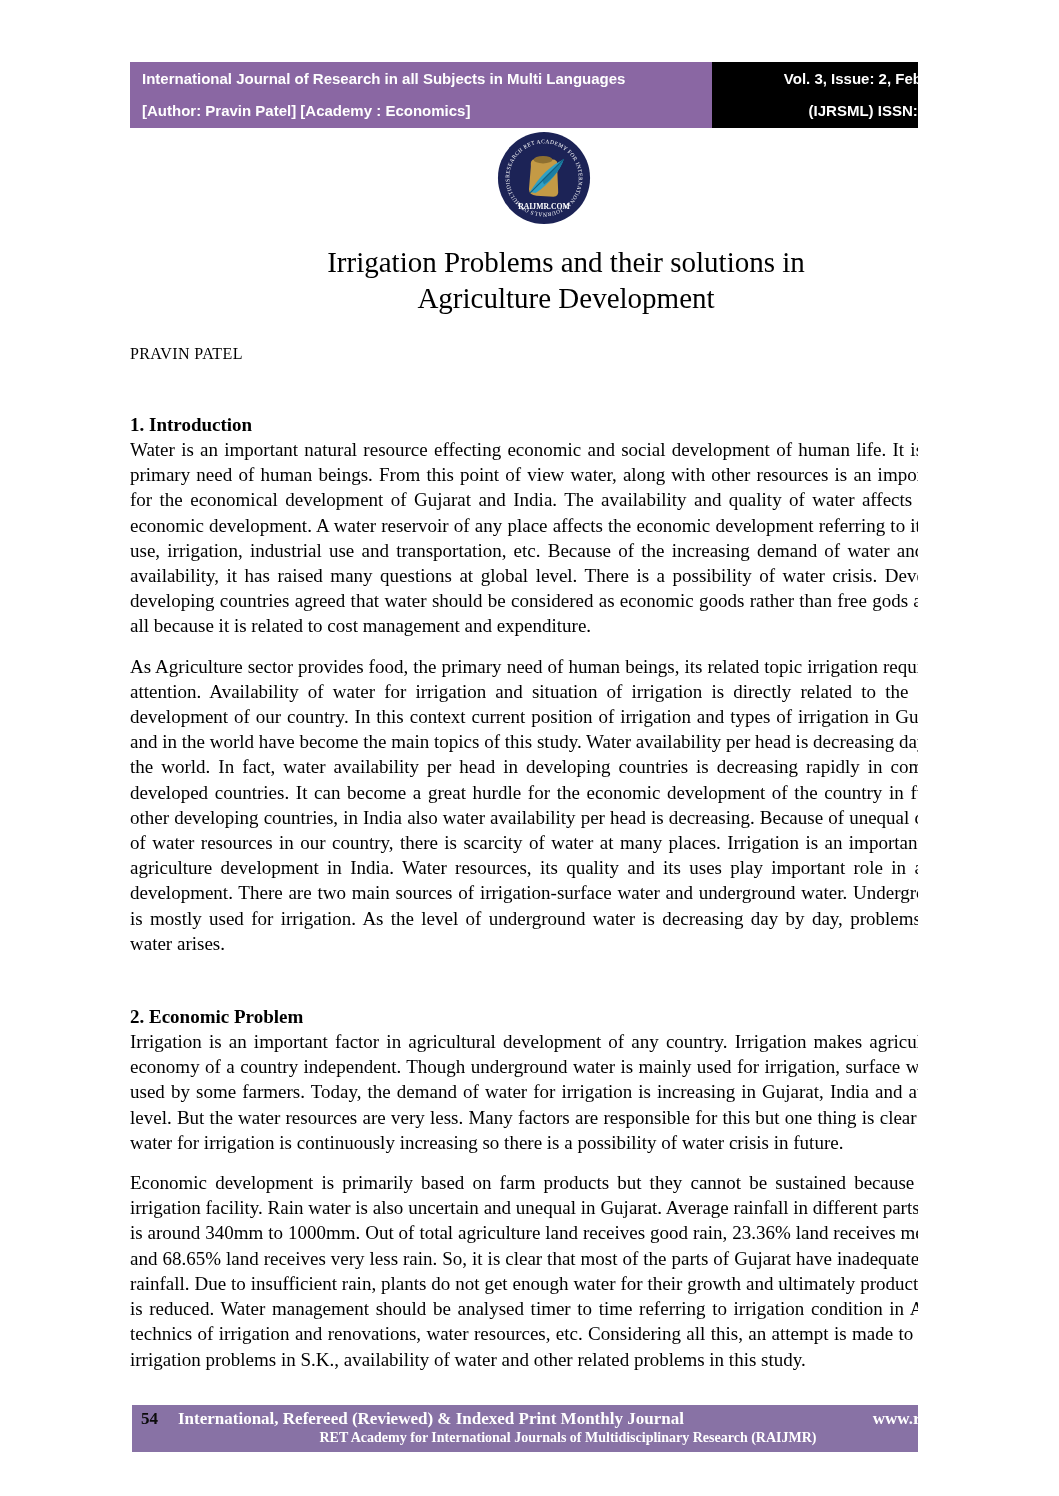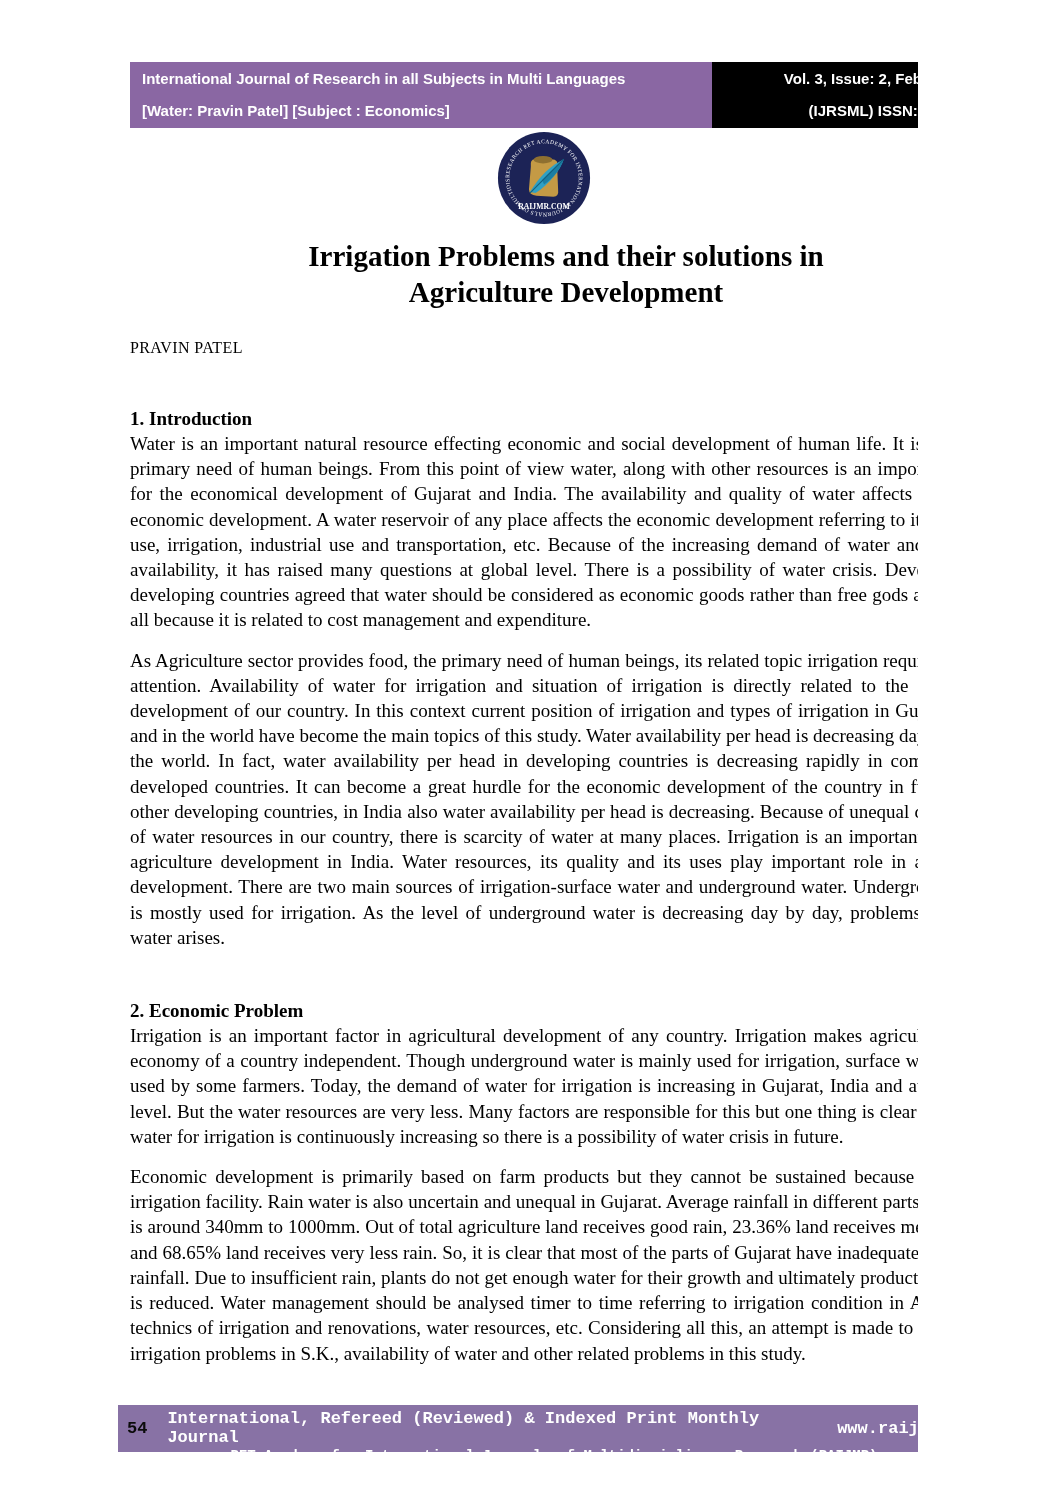--- a/index.html
+++ b/index.html
@@ -58,23 +58,23 @@
   .logo-row{
     margin-top:3px;
     height:96px;
     text-align:center;
   }
   .logo-row svg{
     transform:translateX(-22px);
   }
   
   .title{
-    margin-top:11px;
+    margin-top:17px;
     text-align:center;
-    font-weight:700;
+    font-weight:400;
     font-size:29px;
     line-height:36px;
   }
   .author{
     margin-top:27px;
     text-align:left;
     font-size:16px;
     line-height:21px;
     letter-spacing:0.4px;
   }
@@ -93,27 +93,27 @@
   .section{margin-top:0;}
   .section + .section{margin-top:26px;}
   .section p{
     text-align:justify;
     margin-top:15px;
   }
   .section p:first-of-type{margin-top:0;}
   
   .jfooter{
     position:absolute;
-    left:118px;
+    left:132px;
     top:1405px;
     width:872px;
     height:47px;
     background:var(--footer_purple);
     color:#fff;
-    font-family:Liberation Mono, monospace;
+    font-family:Liberation Serif, serif;
   }
   .jfooter-row1{
     display:flex;
     align-items:center;
     padding-top:4px;
   }
   .jfooter-pagenum{
     color:#0b0b0b;
     font-weight:700;
     font-size:17px;
@@ -139,21 +139,21 @@
 </style>
 </head>
 <body>
 
 <div class="page">
   <div class="content">
 
     <div class="jheader">
       <div class="jheader-left">
         <div>International Journal of Research in all Subjects in Multi Languages</div>
-        <div>[Water: Pravin Patel] [Subject : Economics]</div>
+        <div>[Author: Pravin Patel] [Academy : Economics]</div>
       </div>
       <div class="jheader-right">
         <div>Vol. 3, Issue: 2, February: 2015</div>
         <div>(IJRSML) ISSN: 2321 - 2853</div>
       </div>
     </div>
 
     <div class="logo-row">
       <svg width="94" height="94" viewBox="0 0 100 100" aria-hidden="true">
         <circle cx="50" cy="50" r="49" fill="var(--logo_navy)"></circle>

